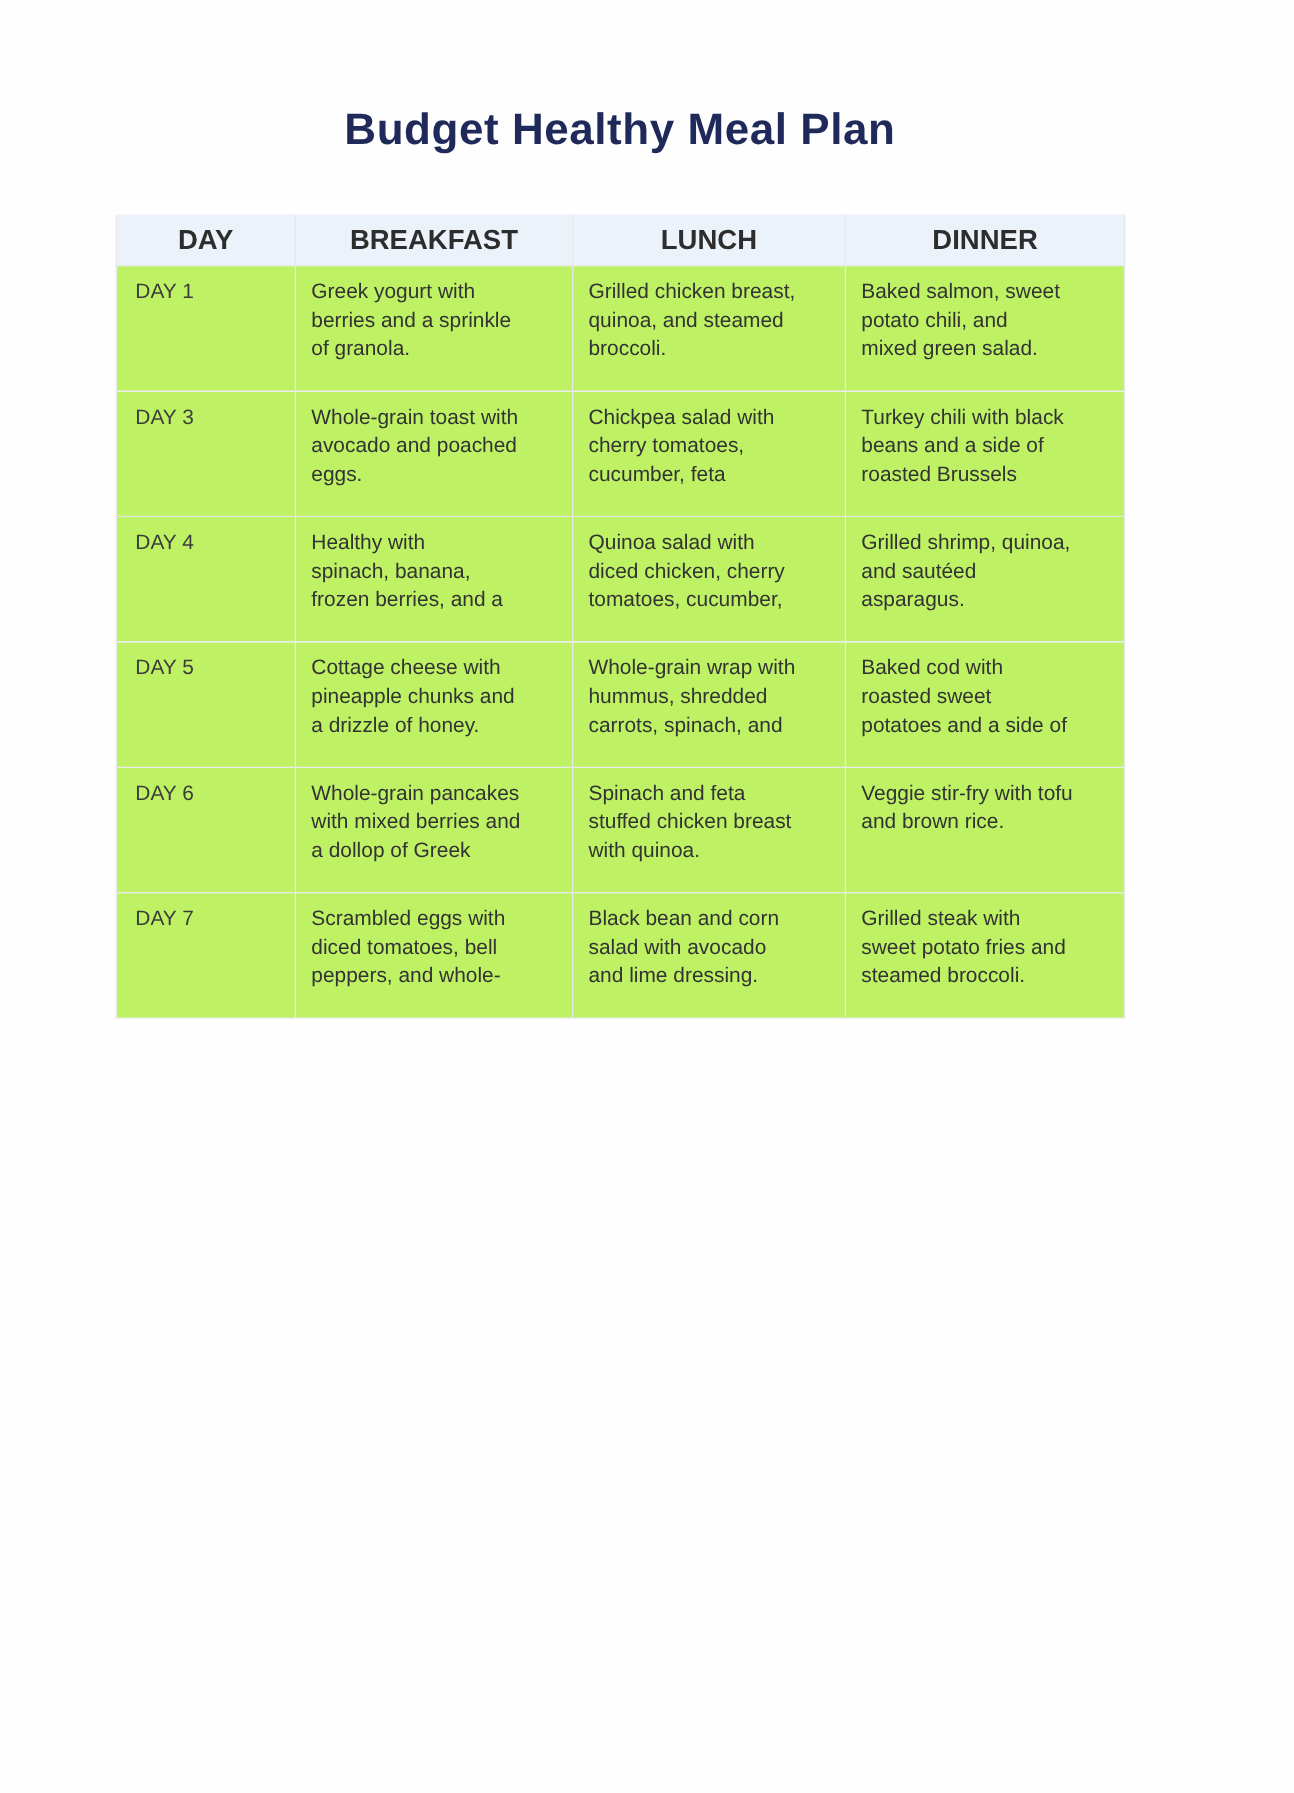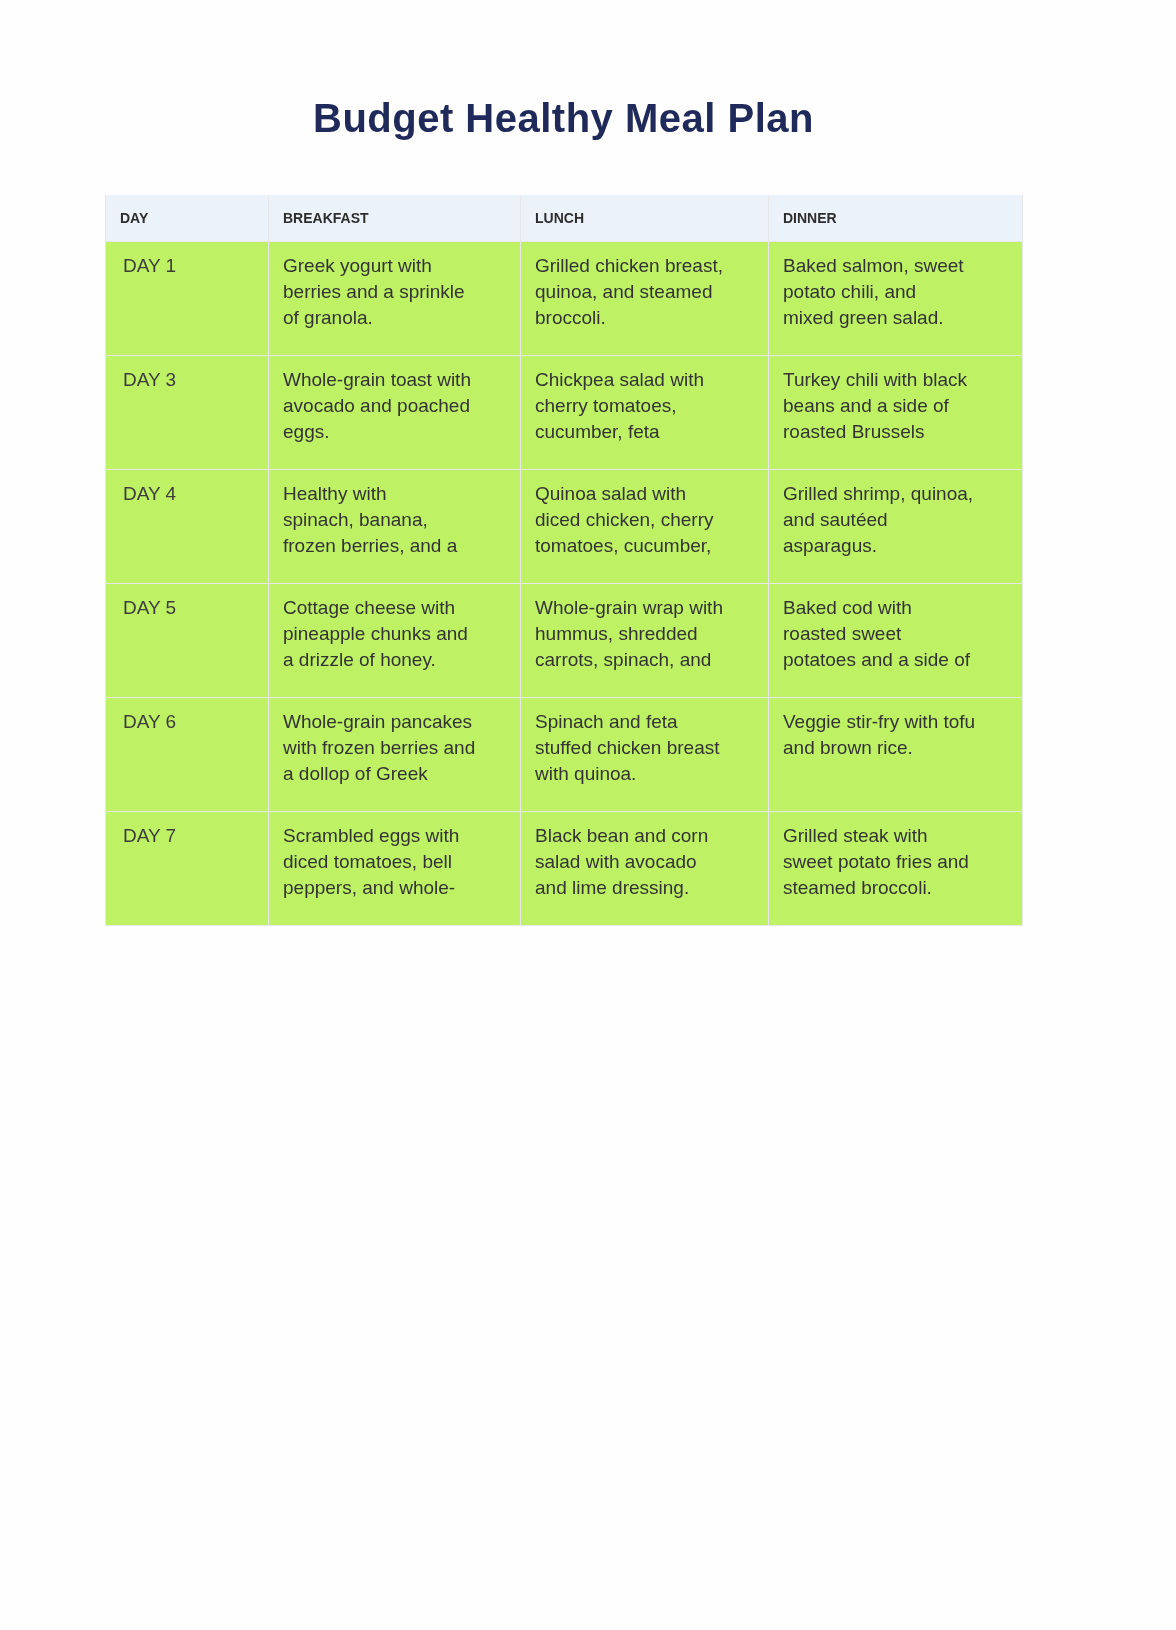--- a/index.html
+++ b/index.html
@@ -37,23 +37,23 @@
     table-layout: fixed;
   }
   col.c-day       { width: 163px; }
   col.c-breakfast { width: 252px; }
   col.c-lunch     { width: 248px; }
   col.c-dinner    { width: 254px; }
   .meal-table th {
     background: var(--header-bg, #ecf2f9);
     height: 46px;
     vertical-align: middle;
-    text-align: left;
+    text-align: center;
     padding: 0 14px;
-    font-size: 14px;
+    font-size: 25px;
     font-weight: bold;
     color: #2d2d2d;
     border: 1px solid var(--border-color, #e5e7ea);
     border-top: none;
   }
   .meal-table td {
     height: 94px;
     vertical-align: top;
     padding: 11px 14px 8px 14px;
     font-size: 19px;
@@ -137,21 +137,21 @@
           <td>Whole-grain wrap with
 hummus, shredded
 carrots, spinach, and</td>
           <td>Baked cod with
 roasted sweet
 potatoes and a side of</td>
         </tr>
         <tr>
           <td class="day-cell">DAY 6</td>
           <td>Whole-grain pancakes
-with frozen berries and
+with mixed berries and
 a dollop of Greek</td>
           <td>Spinach and feta
 stuffed chicken breast
 with quinoa.</td>
           <td>Veggie stir-fry with tofu
 and brown rice.</td>
         </tr>
         <tr>
           <td class="day-cell">DAY 7</td>
           <td>Scrambled eggs with

